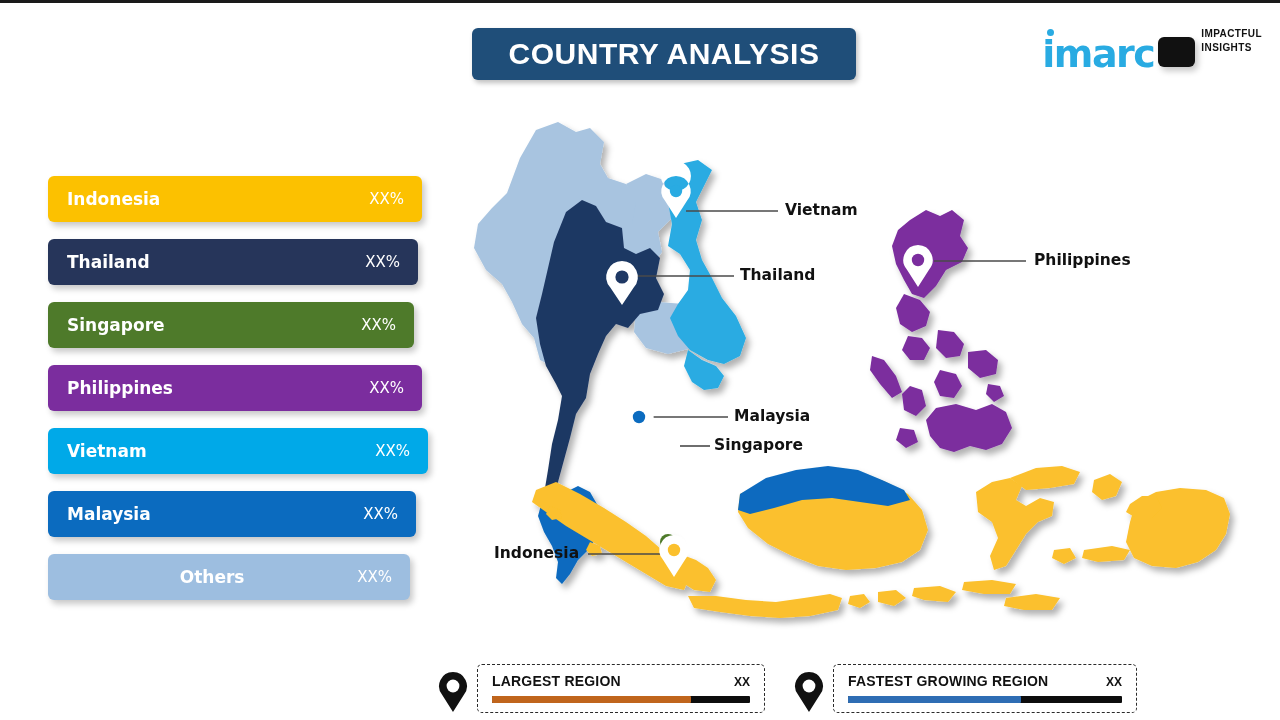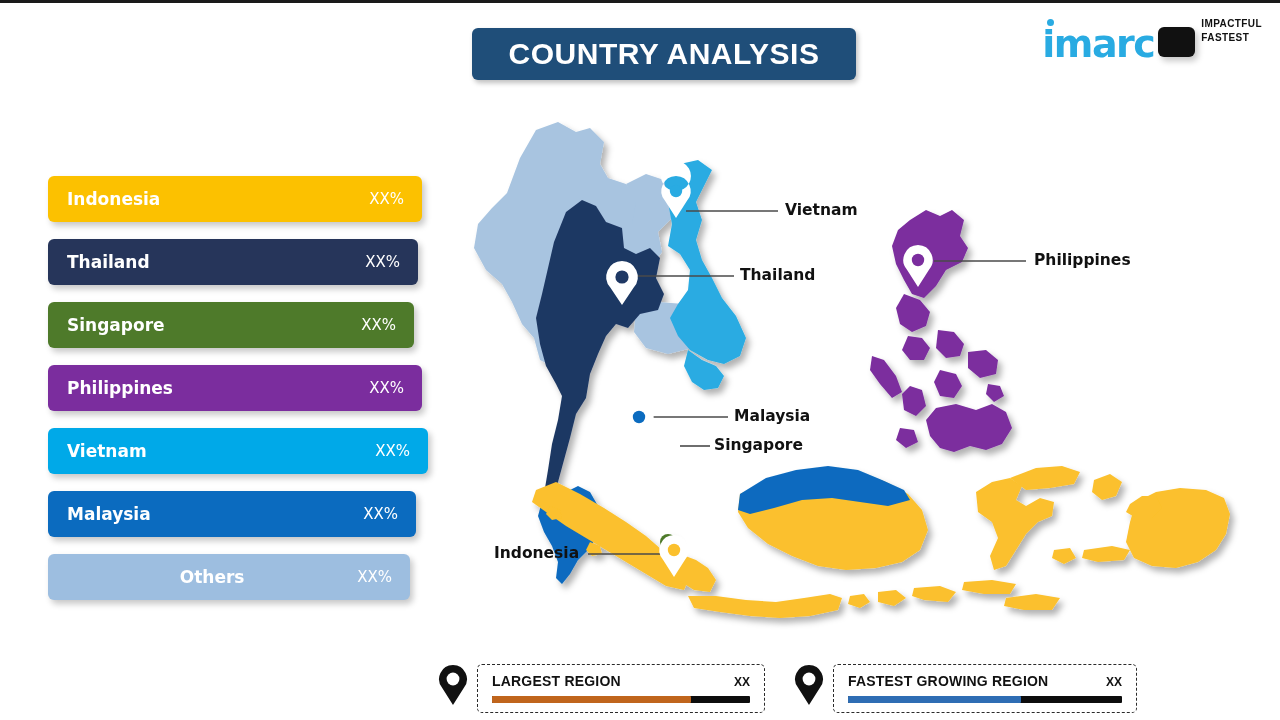--- a/index.html
+++ b/index.html
@@ -29,21 +29,21 @@
   }
   #title-banner .txt {
     color: #ffffff;
     font-size: 30px;
     font-weight: bold;
     letter-spacing: 0.5px;
     white-space: nowrap;
   }
 
   
-  #logo { position: absolute; right: 18px; top: 14px; display: flex; align-items: flex-end; justify-content: flex-end; }
+  #logo { position: absolute; right: 18px; top: 24px; display: flex; align-items: flex-end; justify-content: flex-end; }
   #logo .word {
     position: relative;
     font-size: 38px; font-weight: bold; line-height: 0.85;
     color: #29ABE2; letter-spacing: -1.5px;
     font-family: "DejaVu Sans", sans-serif;
   }
   #logo .dot {
     position: absolute; left: 5px; top: -9px;
     width: 7px; height: 7px; border-radius: 50%;
     background: #29ABE2;
@@ -86,21 +86,21 @@
   .map-label {
     position: absolute;
     font-size: 15.5px; font-weight: bold; color: #111;
     font-family: "DejaVu Sans", sans-serif;
     white-space: nowrap;
   }
 
   
   .legend {
     position: absolute; top: 661px;
-    display: flex; align-items: flex-start;
+    display: flex; align-items: flex-end;
   }
   .legend .pin-ico { width: 30px; height: 42px; flex: 0 0 auto; margin-right: 9px; }
   .legend .box {
     border: 1.7px dashed #2a2a2a;
     border-radius: 5px;
     padding: 8px 14px 9px 14px;
     display: flex; flex-direction: column;
     background: #fff;
   }
   .legend .row1 { display: flex; align-items: baseline; white-space: nowrap; }
@@ -125,21 +125,21 @@
     <span class="txt">COUNTRY ANALYSIS</span>
   </div>
 
   <div id="logo">
     <span class="word">
       <span class="dot"></span><span>imarc</span>
     </span>
     <span class="bar"></span>
     <span class="tag">
       <span>IMPACTFUL</span><br>
-      <span>FASTEST</span>
+      <span>INSIGHTS</span>
     </span>
   </div>
 
 
   <div id="bars">
       <div class="bar" style="background: rgb(252, 193, 0); width: 374px;">
         <span class="label">Indonesia</span>
         <span class="pct">XX%</span>
       </div>
       <div class="bar" style="background: rgb(38, 53, 90); width: 370px;">

